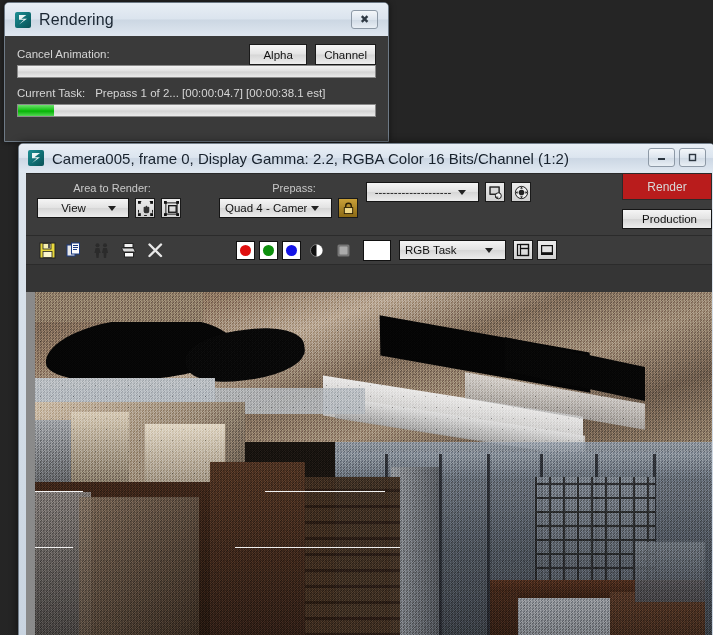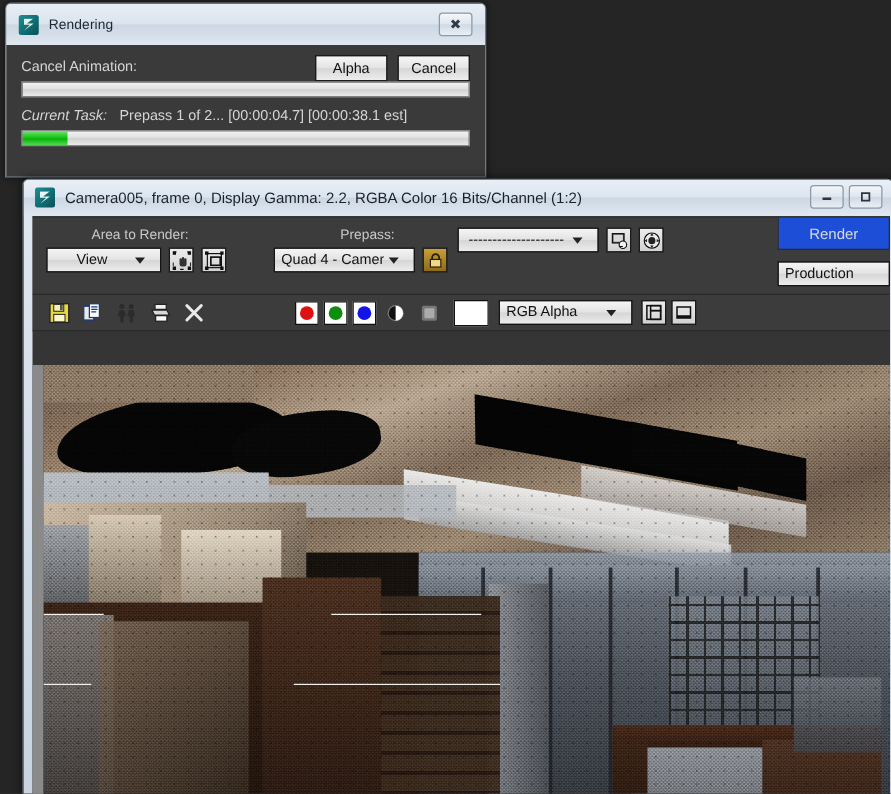--- a/index.html
+++ b/index.html
@@ -47,21 +47,21 @@
   }
   .app-logo::after {
     content: "";
     position: absolute; left: 4px; top: 3px;
     width: 8px; height: 10px;
     background: #fff;
     clip-path: polygon(0 0, 100% 0, 30% 42%, 100% 42%, 0 100%, 62% 52%, 0 52%);
     opacity: .92;
   }
   #render-dialog .title-text {
-    font-size: 11px;
+    font-size: 16px;
     color: #1b2733;
     letter-spacing: .1px;
     white-space: nowrap;
   }
   .win-btn {
     width: 27px; height: 19px;
     border: 1px solid #8d99a6;
     border-radius: 3px;
     background: linear-gradient(180deg,#f4f7fa 0%,#dde5ee 50%,#cfd9e4 51%,#e9eff5 100%);
     display: flex; align-items: center; justify-content: center;
@@ -82,21 +82,21 @@
     font-size: 11.5px;
     margin-bottom: 5px;
     display: inline-block;
   }
   .rd-taskline {
     color: #d5d5d5;
     font-size: 11.5px;
     margin-bottom: 5px;
     white-space: nowrap;
   }
-  .rd-taskline .tl-key { margin-right: 10px; font-style: italic; }
+  .rd-taskline .tl-key { margin-right: 10px; }
   .progress-track {
     height: 13px;
     background: linear-gradient(180deg,#f3f3f3 0%, #e0e0e0 48%, #d2d2d2 52%, #eaeaea 100%);
     border: 1px solid #8a8a8a;
     box-sizing: border-box;
     position: relative;
     overflow: hidden;
     margin-bottom: 9px;
   }
   .progress-fill {
@@ -132,21 +132,21 @@
     overflow: hidden;
   }
   #frame-window .titlebar {
     height: 28px;
     display: flex; align-items: center;
     padding: 0 6px 0 9px;
     background: linear-gradient(180deg,#e9eff6 0%,#dce5ef 48%,#ccd7e4 52%,#e0e8f1 100%);
     position: relative;
   }
   #frame-window .title-text {
-    font-size: 12px;
+    font-size: 15px;
     color: #18222d;
     white-space: nowrap;
   }
   #frame-window .win-controls {
     position: absolute; right: 8px; top: 4px;
     display: flex; gap: 4px;
   }
 
   
   #frame-client {
@@ -209,37 +209,37 @@
   }
 
   
   #render-block {
     position: absolute;
     right: 0; top: 0;
     width: 90px;
   }
   .render-btn {
     height: 26px;
-    background: #1d4ed8;
+    background: #b91c1c;
     border: 1px solid #2a2a2a;
     border-top: none;
     color: #d8d8d8;
     font-size: 12px;
     display: flex; align-items: center; justify-content: center;
     box-sizing: border-box;
     text-align: center;
   }
   .prod-combo {
     margin-top: 9px;
     height: 20px;
     border: 1px solid #151515;
     background: linear-gradient(180deg,#f5f5f5 0%,#e3e3e3 48%,#d6d6d6 52%,#ececec 100%);
     color: #111; font-size: 11.5px;
     display: flex; align-items: center;
-    padding-left: 5px;
+    padding-left: 19px;
     box-sizing: border-box;
   }
 
   
   #icon-bar {
     position: relative;
     height: 28px;
     background: #3c3c3c;
     border-bottom: 1px solid #2b2b2b;
     display: flex;
@@ -340,21 +340,21 @@
       <span class="title-text">Rendering</span>
       <span class="close-wrap">
         <span class="win-btn">✖</span>
       </span>
     </div>
 
     <div class="body">
 
       <div class="rd-buttons">
         <div class="dlg-btn">Alpha</div>
-        <div class="dlg-btn">Cancel</div>
+        <div class="dlg-btn">Channel</div>
       </div>
 
       <span class="rd-label">Cancel Animation:</span>
       <div class="progress-track">
         <div class="progress-fill" id="pf-total" style="width:0%"></div>
       </div>
 
       <div class="rd-taskline">
         <span class="tl-key">Current Task:</span><span>Prepass 1 of 2... [00:00:04.7] [00:00:38.1 est]</span>
       </div>
@@ -531,21 +531,21 @@
         <span class="ibtn">
           <svg width="15" height="15" viewBox="0 0 15 15">
             <rect x="1.5" y="1.5" width="12" height="12" rx="1.5" fill="#8e8e8e" opacity=".7"></rect>
             <rect x="3.5" y="3.5" width="8" height="8" rx="1" fill="#c2c2c2" opacity=".7"></rect>
           </svg>
         </span>
 
         <span class="swatch-white"></span>
 
         <div class="combo" style="width:107px; margin-left:2px;">
-          <span class="cval">RGB Alpha</span>
+          <span class="cval">RGB Task</span>
           <span class="arrow"></span>
         </div>
 
         <span style="width:5px; flex:none;"></span>
 
         <span class="sq-dark light" style="background:linear-gradient(180deg,#ececec,#d2d2d2)">
           <svg width="14" height="14" viewBox="0 0 14 14">
             <rect x="1.5" y="1.5" width="11" height="11" fill="none" stroke="#111" stroke-width="1.2"></rect>
             <rect x="4.5" y="1.5" width="8" height="4" fill="none" stroke="#111" stroke-width="1.2"></rect>
             <rect x="4.5" y="5.5" width="8" height="7" fill="none" stroke="#111" stroke-width="1.2"></rect>

